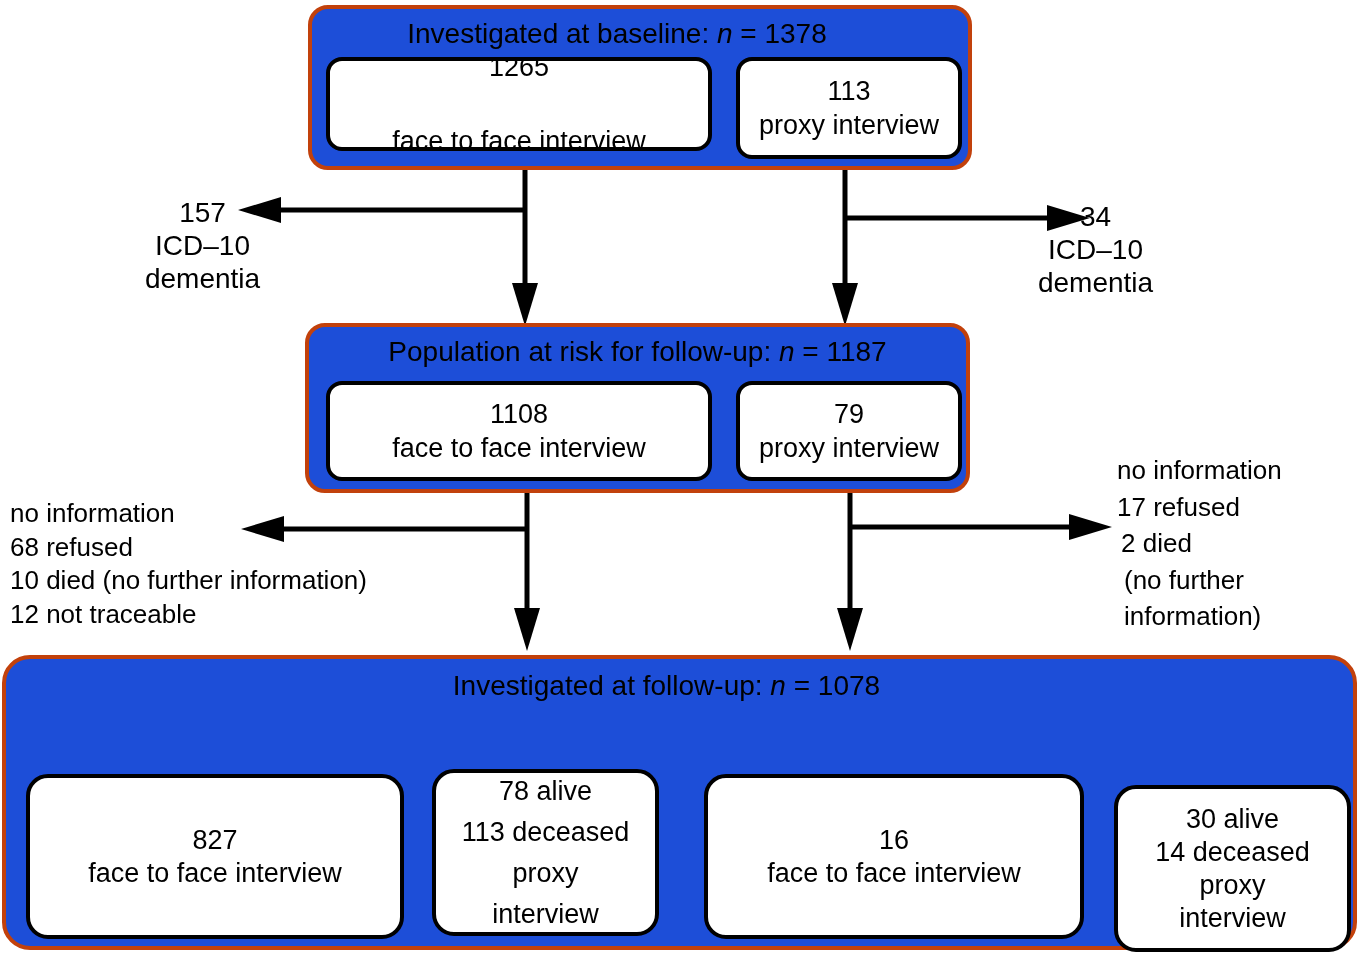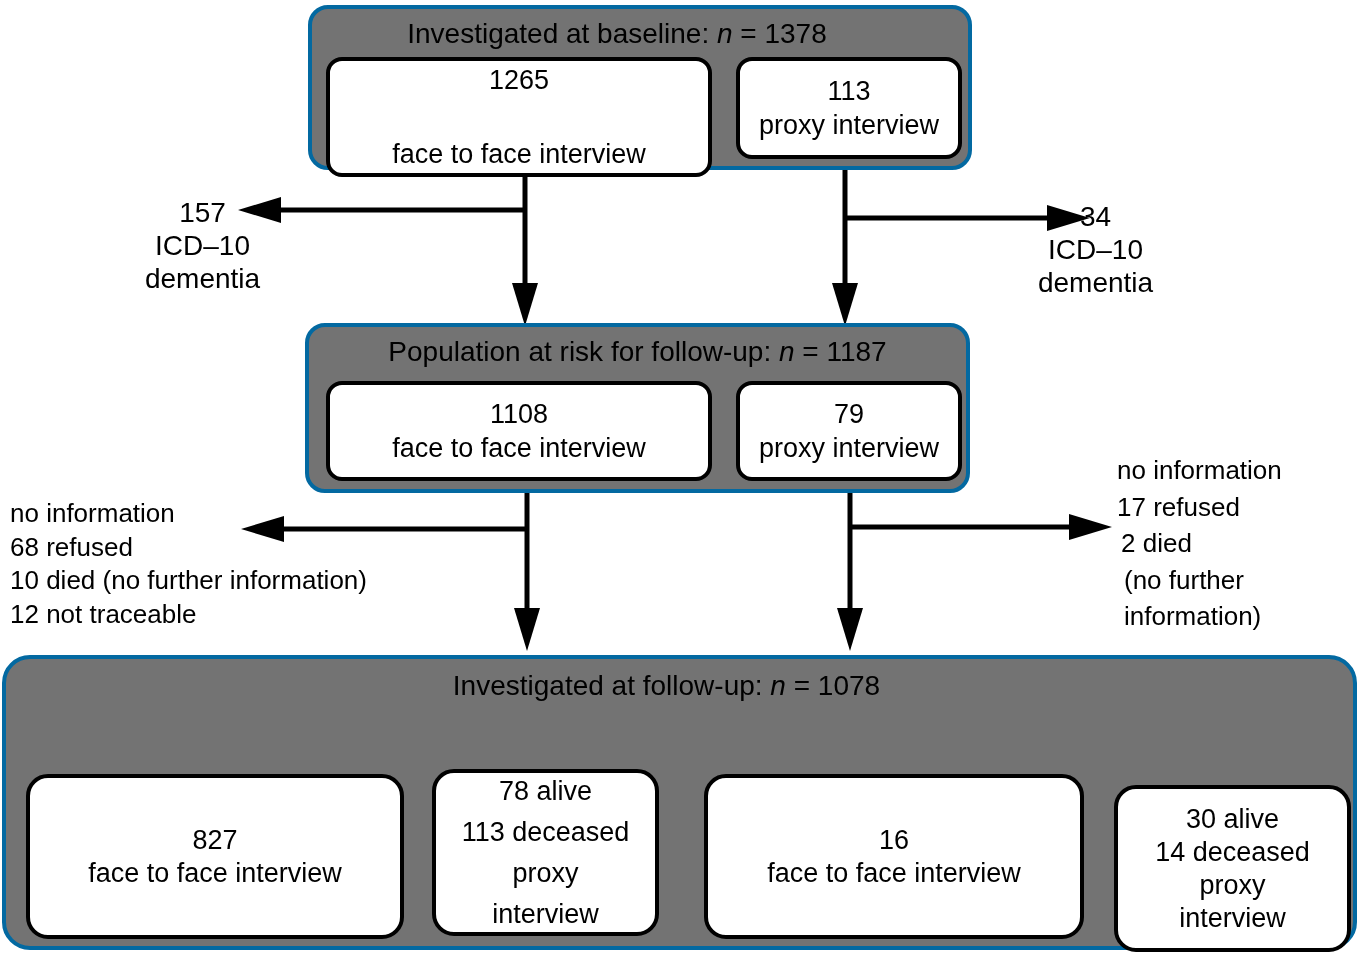--- a/index.html
+++ b/index.html
@@ -25,23 +25,23 @@
     stroke: #000;
     stroke-width: 5;
     fill: none;
   }
   svg.connectors polygon {
     fill: #000;
     stroke: none;
   }
   .outer-box {
     position: absolute;
-    border: 4px solid #0369a1;
+    border: 4px solid #c2410c;
     border-radius: 20px;
-    background: #737373;
+    background: #1d4ed8;
     box-sizing: border-box;
   }
   .tier1 { left: 308px; top: 5px;   width: 664px;  height: 165px; }
   .tier2 { left: 305px; top: 323px; width: 665px;  height: 170px; }
   .tier3 { left: 2px;   top: 655px; width: 1355px; height: 295px; border-radius: 28px; }
 
   .box-header {
     text-align: center;
     font-size: 28px;
     line-height: 30px;
@@ -70,21 +70,21 @@
     box-sizing: border-box;
     display: flex;
     flex-direction: column;
     justify-content: center;
     align-items: center;
     text-align: center;
     font-size: 27px;
     line-height: 34px;
   }
   
-  .t1-f2f   { left: 14px;  top: 48px; width: 386px; height: 120px; gap: 40px; }
+  .t1-f2f   { left: 14px;  top: 48px; width: 386px; height: 94px; gap: 40px; }
   .t1-proxy { left: 424px; top: 48px; width: 226px; height: 102px; }
   
   .t2-f2f   { left: 17px;  top: 54px; width: 386px; height: 100px; }
   .t2-proxy { left: 427px; top: 54px; width: 226px; height: 100px; }
   
   .t3-box { border-radius: 22px; line-height: 33px; }
   .t3-f2f-left    { left: 20px;   top: 115px; width: 378px; height: 165px; }
   .t3-proxy-left  { left: 426px;  top: 110px; width: 227px; height: 167px; gap: 8px; }
   .t3-f2f-right   { left: 698px;  top: 115px; width: 380px; height: 165px; }
   .t3-proxy-right { left: 1108px; top: 126px; width: 237px; height: 167px; }

